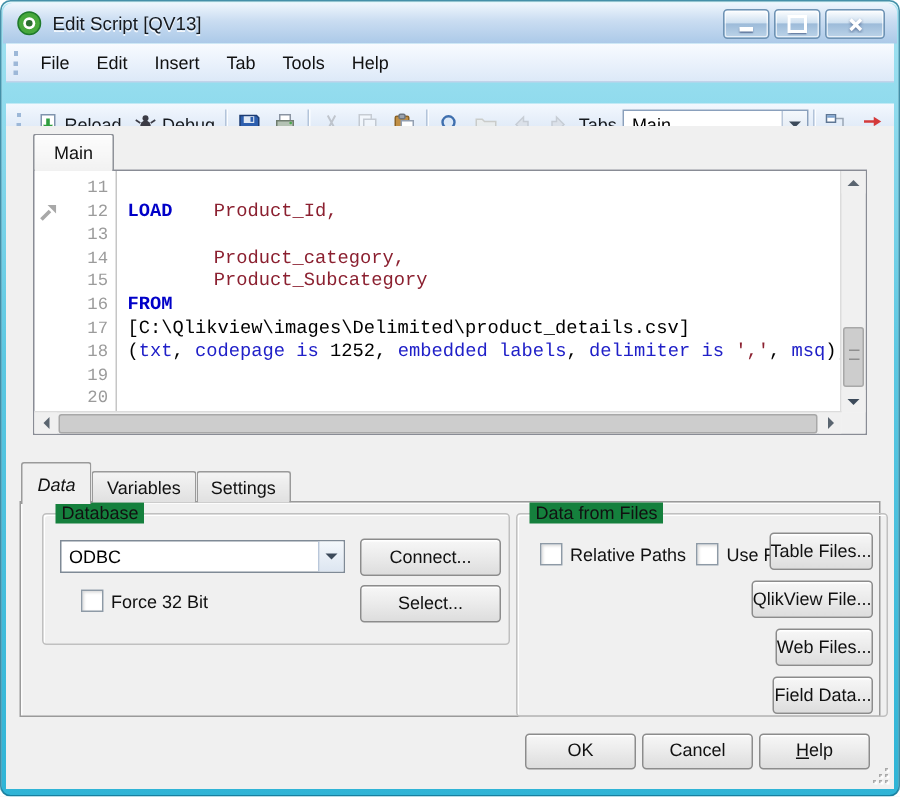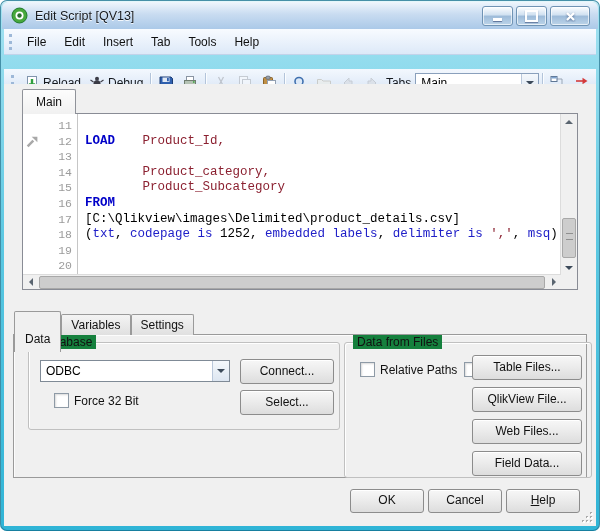--- a/index.html
+++ b/index.html
@@ -74,38 +74,38 @@
   .vthumb{position:absolute;left:1px;right:1px;bottom:17px;height:38px;background:#cdcdcd;border:1px solid #a8a8a8;border-radius:2px;}
   .vthumb::after{content:"";display:block;margin:14px auto 0;width:7px;height:5px;
     border-top:1px solid #8f8f8f;border-bottom:1px solid #8f8f8f;}
   .hscroll .sarrow{width:15px;height:14px;flex:none;}
   .hthumb{flex:1;height:11px;margin:0 1px;background:#cdcdcd;border:1px solid #a8a8a8;border-radius:2px;}
   .scorner{position:absolute;right:0;bottom:0;width:16px;height:14px;background:#f0f0f0;}
   
   .panel-tabs{position:absolute;left:10px;top:227px;height:24px;display:flex;align-items:flex-end;z-index:2;}
   .ptab{padding:3px 9px 4px;border:1px solid #9a9a9a;border-bottom:none;border-radius:2px 2px 0 0;margin-right:0;
     background:linear-gradient(180deg,#f4f4f4,#e0e0e0);color:#111;height:13px;}
-  .ptab.active{background:#f0f0f0;padding:20px 10px 6px;position:relative;top:17px;height:14px;}
+  .ptab.active{background:#f0f0f0;padding:7px 10px 6px;position:relative;top:1px;height:14px;font-style:italic;}
   .panel{position:absolute;left:9px;top:250px;width:574px;height:144px;box-sizing:border-box;border:1px solid #9a9a9a;background:#f0f0f0;
     box-shadow:inset 1px 1px 0 #fcfcfc;}
   .group{position:absolute;border:1px solid #c0c0c0;border-radius:3px;box-shadow:inset 1px 1px 0 #fff;}
   .group-label{position:absolute;top:-8px;left:8px;background:#15803d;padding:0 4px;color:#111;}
   .group-db{left:24px;top:258px;width:310px;height:86px;}
   .group-files{left:340px;top:258px;width:246px;height:134px;}
   
   .btn{position:absolute;border:1px solid #8c8c8c;border-radius:3px;color:#111;text-align:center;
     background:linear-gradient(180deg,#f7f7f7,#ececec 45%,#dddddd);box-shadow:inset 0 1px 0 #fff;}
   .btn-connect{left:236px;top:275px;width:92px;height:23px;line-height:22px;}
   .btn-select{left:236px;top:306px;width:92px;height:23px;line-height:22px;}
   .db-combo{position:absolute;left:36px;top:276px;width:190px;height:22px;border-color:#7f8a96;}
   .cbrow{display:flex;align-items:center;gap:5px;color:#111;}
   .cb{width:13px;height:13px;flex:none;background:#fff;border:1px solid #8e9aa6;box-shadow:inset 1px 1px 2px rgba(0,0,0,.15);}
   .cb-force{position:absolute;left:38px;top:309px;margin-left:12px;}
   #files-checks{position:absolute;left:356px;top:278px;display:flex;flex-direction:row;gap:7px;}
-  #files-buttons{position:absolute;left:468px;top:271px;width:110px;display:flex;flex-direction:column;gap:7px;}
+  #files-buttons{position:absolute;left:468px;top:271px;width:110px;display:flex;flex-direction:column;gap:7px;align-items:flex-end;}
   #files-buttons .btn{position:static;height:23px;line-height:22px;}
   
   .btn-ok{left:346px;top:405px;width:72px;height:22px;line-height:21px;}
   .btn-cancel{left:424px;top:405px;width:72px;height:22px;line-height:21px;}
   .btn-help{left:502px;top:405px;width:72px;height:22px;line-height:21px;}
   .btn-help::first-letter{text-decoration:underline;}
   .resize-grip{position:absolute;right:2px;bottom:2px;width:13px;height:13px;}
 </style>
 </head>
 <body>

